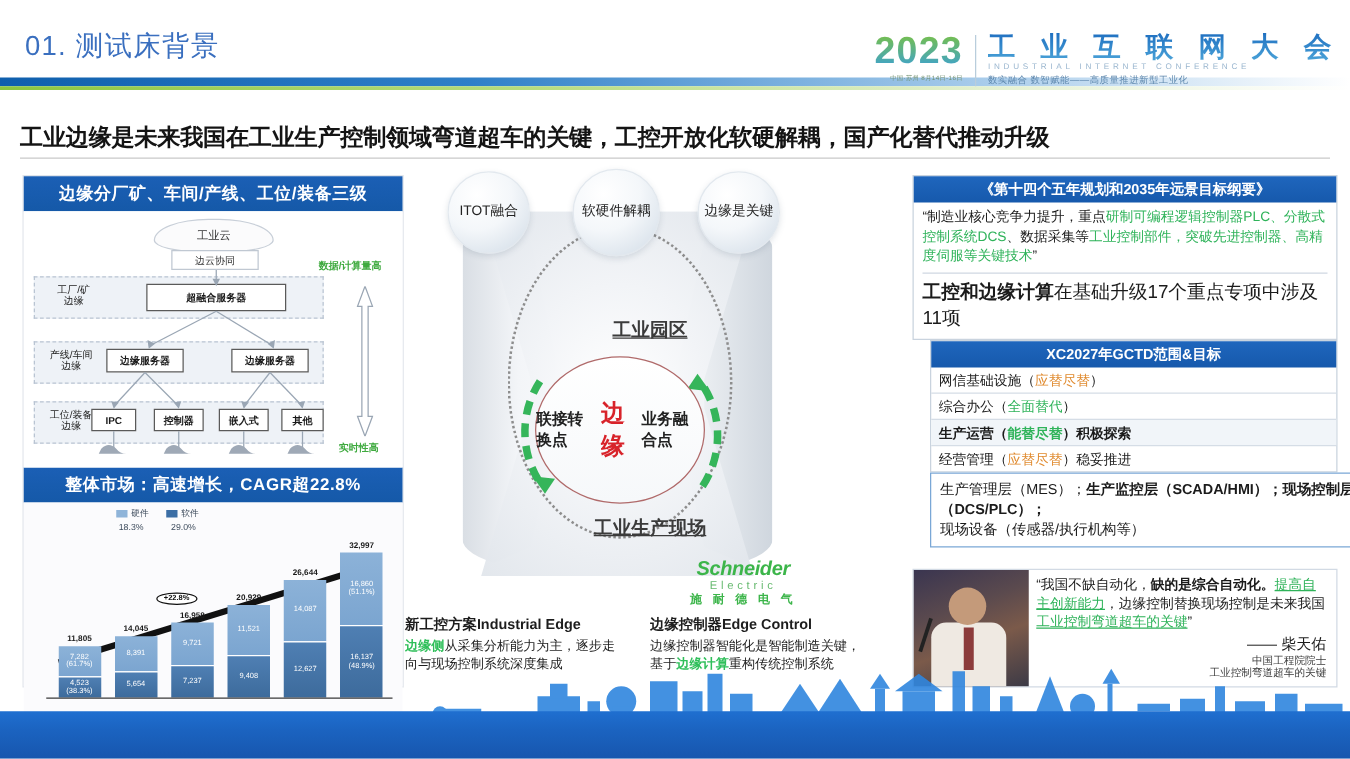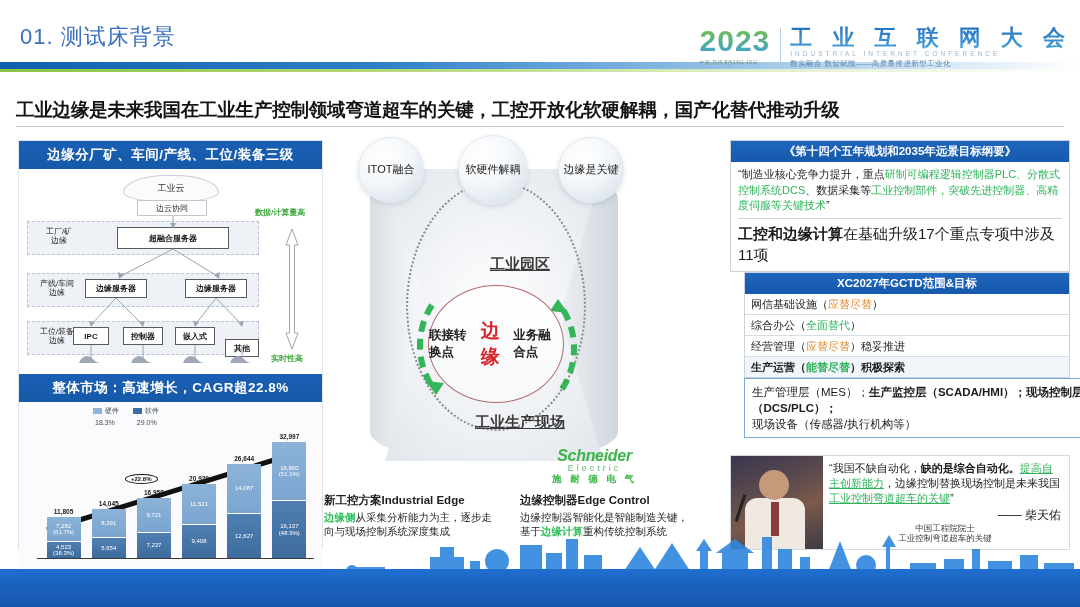--- a/index.html
+++ b/index.html
@@ -20,21 +20,21 @@
     position: absolute; left: 0; top: 62px; width: 1080px; height: 7px;
     background: linear-gradient(to right, #0f5fad 0%, #2f7fc8 35%, #7fb3e0 60%, #cfe3f4 85%, #ffffff 100%);
   }
   .header-rule2 {
     position: absolute; left: 0; top: 69px; width: 1080px; height: 3px;
     background: linear-gradient(to right, #8cc63f 0%, #b8dc7f 40%, #e6f2d4 75%, #ffffff 100%);
   }
 
   
   .conf-logo { position: absolute; right: 8px; top: 26px; display: flex; align-items: flex-start; }
-  .conf-2023 { text-align: left; padding-right: 10px; margin-left: 28px; }
+  .conf-2023 { text-align: right; padding-right: 10px; margin-left: 28px; }
   .conf-2023 .yr {
     font-size: 30px; font-weight: bold; letter-spacing: 1px;
     background: linear-gradient(to bottom, #7ac143, #3aa0d8);
     -webkit-background-clip: text; background-clip: text; color: transparent;
     line-height: 1;
   }
   .conf-2023 .sub { font-size: 5px; color: #6f8f6f; margin-top: 3px; letter-spacing: .3px; }
   .conf-div { width: 1px; background: #b9cddc; margin: 2px 9px 0 0; align-self: stretch; }
   .conf-right { text-align: left; }
   .conf-cn {
@@ -212,21 +212,21 @@
 
   .quote { left:730px; top:455px; width:340px; height:95px; background:#fff; border:1px solid #d2dae4; display:flex; }
   .photo { width:92px; height:93px; flex:0 0 92px; margin:0px;
            background: linear-gradient(160deg,#3a3550 0%,#5b4a4e 35%,#7b5a4a 60%,#3c3a46 100%); position:relative; overflow:hidden;}
   .photo .head { position:absolute; left:28px; top:14px; width:30px; height:30px; border-radius:50%; background:#c49a7a; }
   .photo .body2 { position:absolute; left:14px; top:42px; width:60px; height:52px; border-radius:12px 12px 0 0; background:#efe9e2; }
   .photo .tie { position:absolute; left:40px; top:46px; width:8px; height:34px; background:#8c3b3b; }
   .photo .mic { position:absolute; left:8px; top:38px; width:3px; height:28px; background:#222; transform:rotate(18deg); }
   .quote .qt { flex:1; padding:5px 8px 4px 6px; font-size:11px; line-height:1.35; color:#1b1b1b; }
   .quote .sig { text-align:right; font-size:12px; margin-top:1px; }
-  .quote .role { text-align:center; font-size:8.5px; color:#3b3b3b; line-height:1.2; }
+  .quote .role { text-align:right; font-size:8.5px; color:#3b3b3b; line-height:1.2; }
   .ul-green { color:#2fb35a; text-decoration:underline; }
 
   
   .footer-band { position:absolute; left:0; bottom:0; width:1080px; height:38px;
     background: linear-gradient(to bottom,#1f6fd0 0%, #1b63c0 40%, #1756ae 100%); }
   .skyline { position:absolute; left:0; bottom:30px; width:1080px; height:50px; }
 </style>
 </head>
 <body>
 
@@ -274,21 +274,21 @@
     <div class="band-label" style="left:12px; top:158px;">工位/装备<br>边缘</div>
 
     <div class="node" style="left:98px; top:58px; width:112px; height:22px;">超融合服务器</div>
 
     <div class="node" style="left:66px; top:110px; width:62px; height:19px;">边缘服务器</div>
     <div class="node" style="left:166px; top:110px; width:62px; height:19px;">边缘服务器</div>
 
     <div class="node" style="left:54px; top:158px; width:36px; height:18px;">IPC</div>
     <div class="node" style="left:104px; top:158px; width:40px; height:18px;">控制器</div>
     <div class="node" style="left:156px; top:158px; width:40px; height:18px;">嵌入式</div>
-    <div class="node" style="left:206px; top:170px; width:34px; height:18px;">其他</div>
+    <div class="node" style="left:206px; top:158px; width:34px; height:18px;">其他</div>
 
     <svg style="position:absolute; left:0; top:0; width:305px; height:205px;" viewBox="0 0 305 205">
       <g stroke="#9aa6b4" stroke-width="1" fill="none">
         <line x1="154" y1="47" x2="154" y2="58"></line>
         <line x1="154" y1="80" x2="100" y2="108"></line>
         <line x1="154" y1="80" x2="200" y2="108"></line>
         <line x1="97" y1="129" x2="72" y2="156"></line>
         <line x1="97" y1="129" x2="124" y2="156"></line>
         <line x1="197" y1="129" x2="176" y2="156"></line>
         <line x1="197" y1="129" x2="223" y2="156"></line>
@@ -463,22 +463,22 @@
       <b>工控和边缘计算</b><span>在基础升级17个重点专项中涉及11项</span>
     </div>
   </div>
 </div>
 
 <div class="box xc">
   <div class="box-head">XC2027年GCTD范围&amp;目标</div>
   <div id="xc-rows">
       <div class="row">网信基础设施（<span style="color:#e08a2e">应替尽替</span>）</div>
       <div class="row">综合办公（<span style="color:#2fb35a">全面替代</span>）</div>
+      <div class="row bold">生产运营（<span style="color:#2fb35a">能替尽替</span>）积极探索</div>
       <div class="row">经营管理（<span style="color:#e08a2e">应替尽替</span>）稳妥推进</div>
-      <div class="row bold">生产运营（<span style="color:#2fb35a">能替尽替</span>）积极探索</div>
     </div>
 </div>
 
 <div class="box layers">
   <span>生产管理层（MES）；</span><b>生产监控层（SCADA/HMI）；现场控制层（DCS/PLC）；</b><br>
   <span>现场设备（传感器/执行机构等）</span>
 </div>
 
 <div class="box quote">
   <div class="photo">

